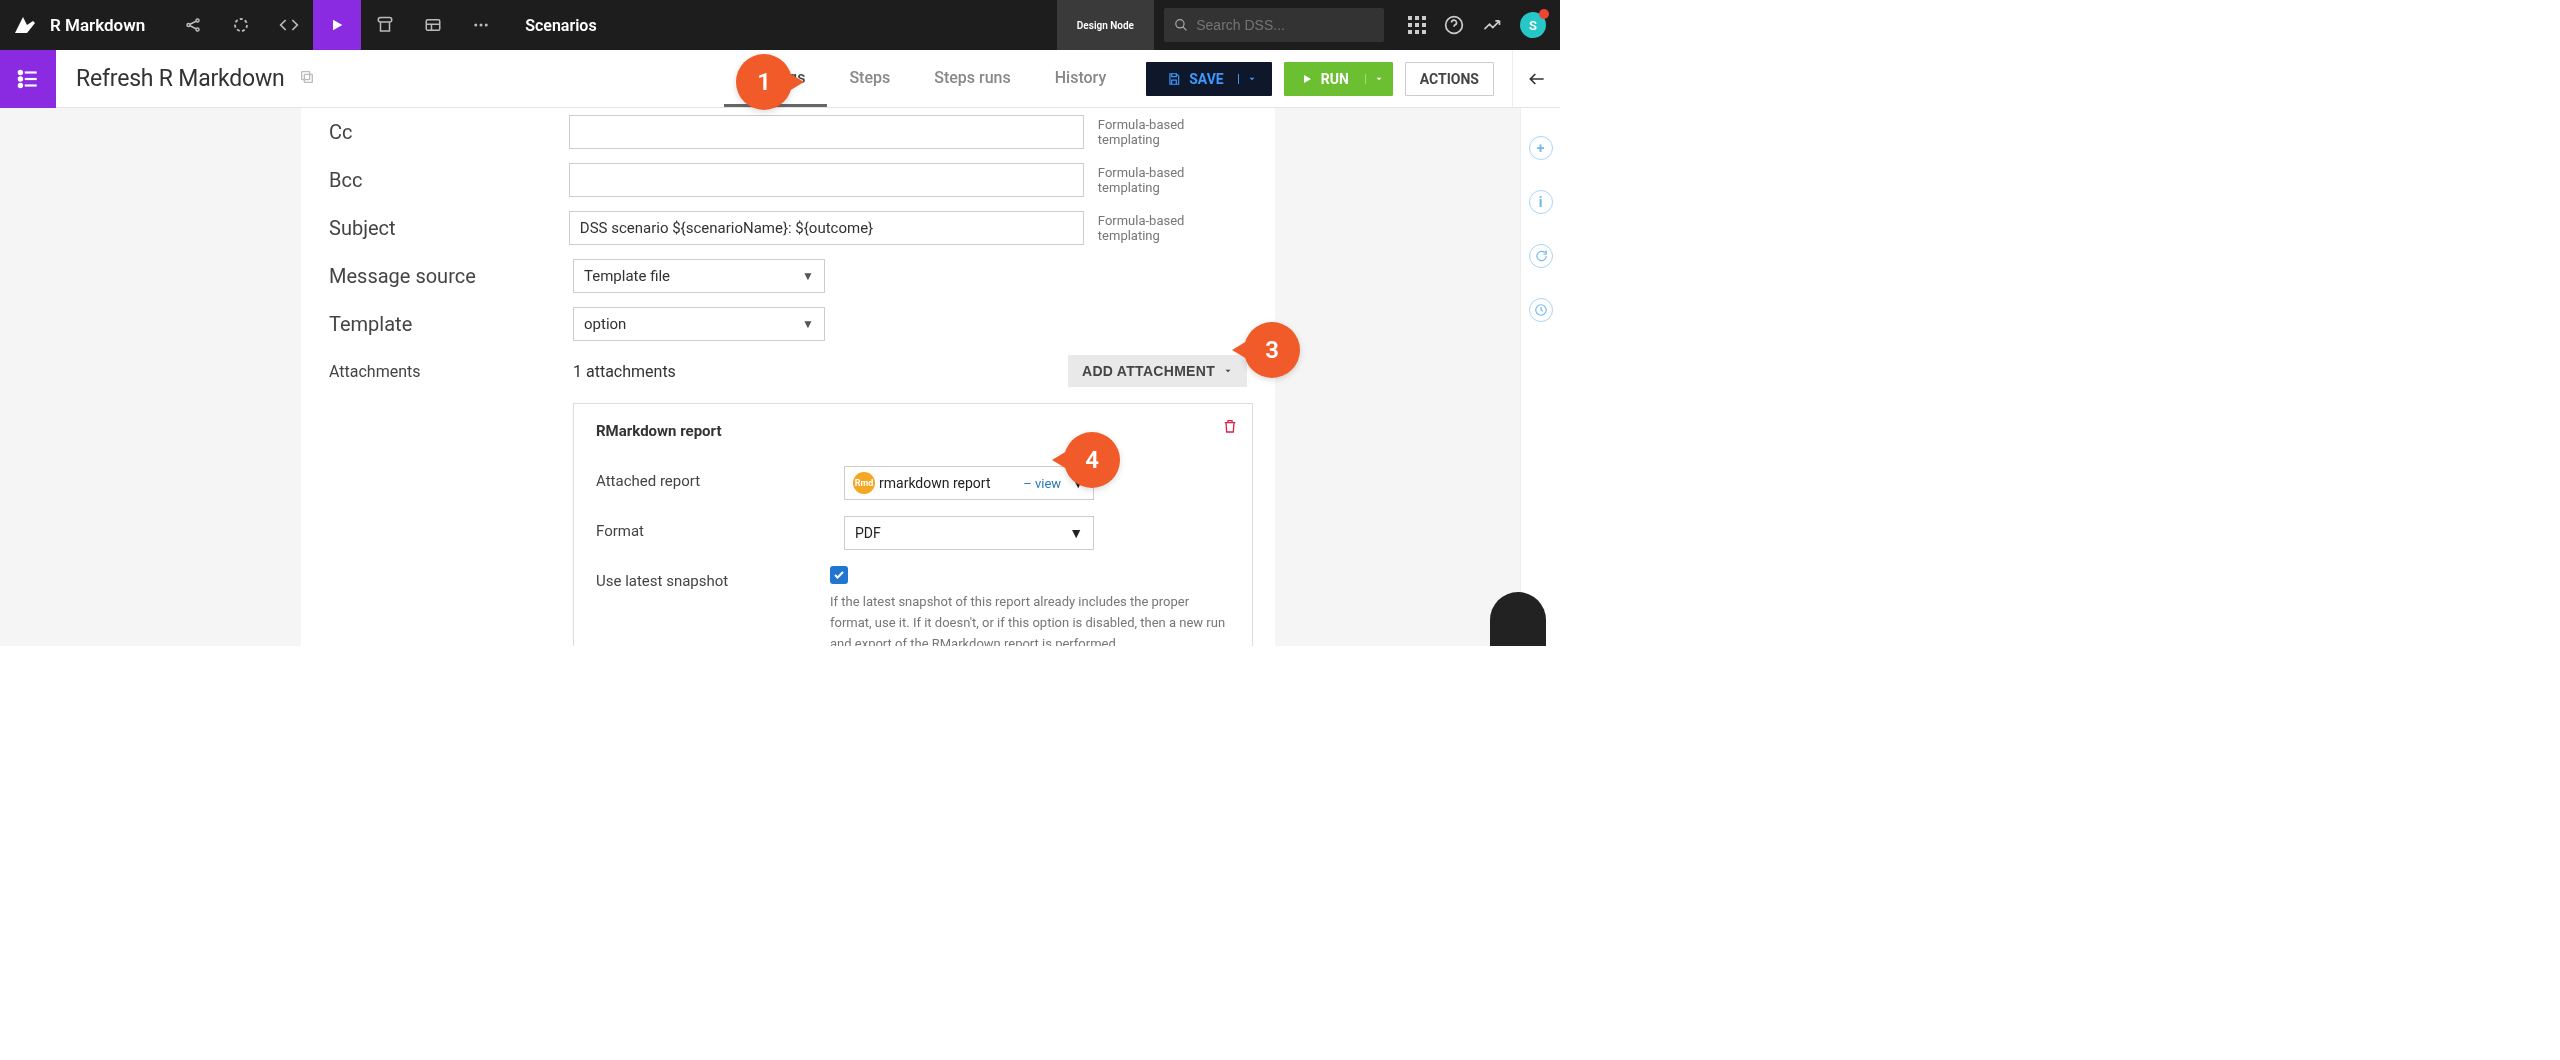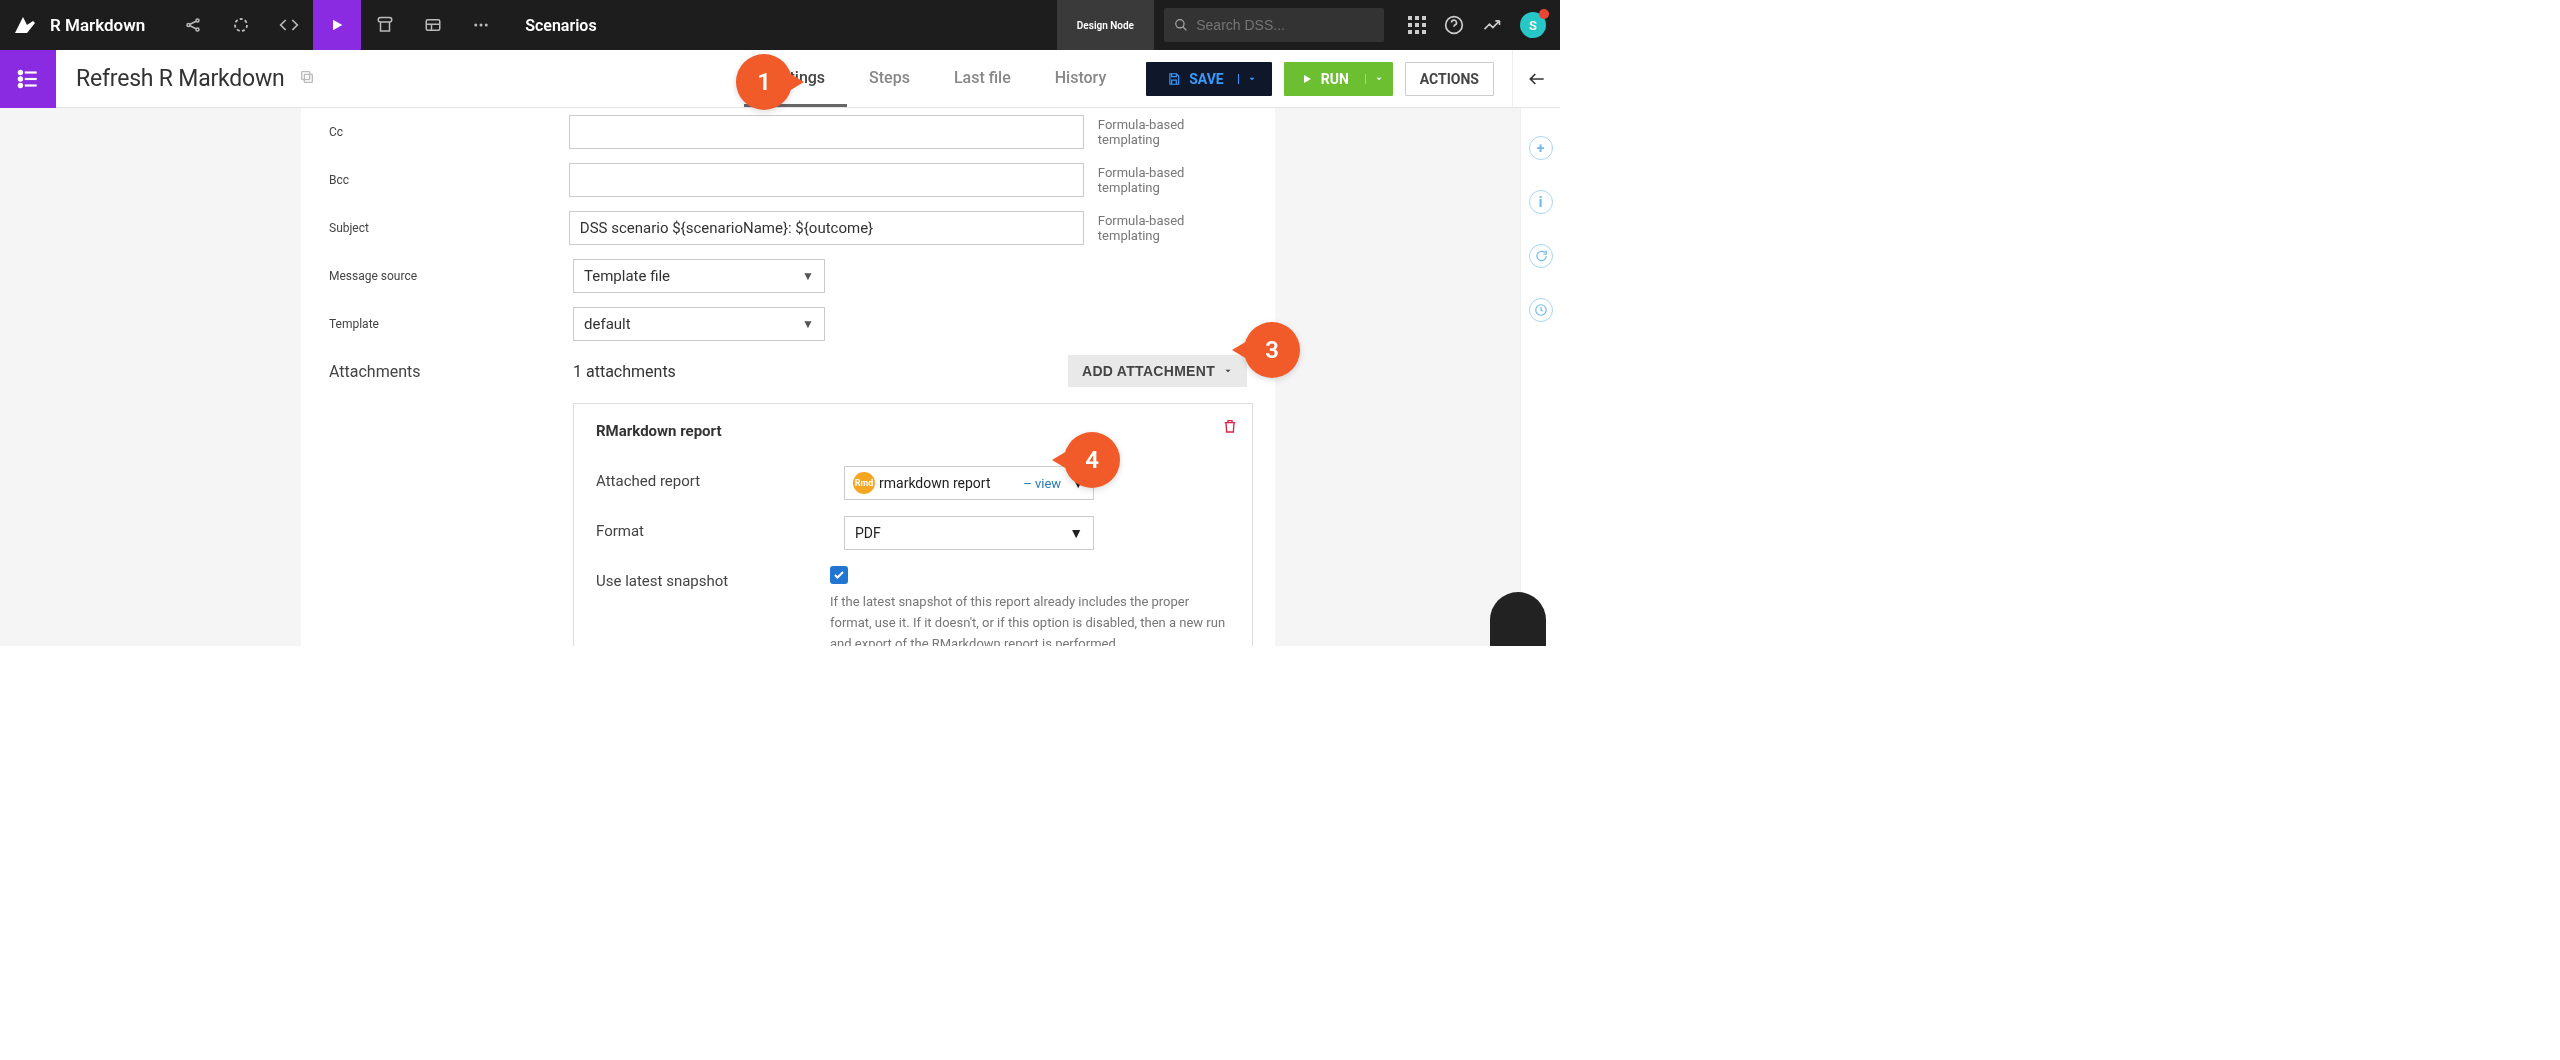--- a/index.html
+++ b/index.html
@@ -46,21 +46,21 @@
   
   .main { display:flex; height:calc(646px - 50px - 58px); }
   .left-gutter { width:56px; background:#f5f5f5; }
   .content-wrap { flex:1; background:#f5f5f5; display:flex; justify-content:center; overflow:hidden; }
   .panel { background:#fff; width:974px; padding:0 28px 24px 28px; }
   .right-rail { width:40px; background:#fff; display:flex; flex-direction:column; align-items:center; padding-top:28px; gap:30px; border-left:1px solid #eee;}
   .right-rail .rico { width:24px; height:24px; border-radius:50%; display:flex; align-items:center; justify-content:center; color:#6fb8ec; border:1.5px solid #a8d5f5; font-size:14px; font-weight:700; }
 
   
   .form-row { display:flex; align-items:center; padding:7px 0; }
-  .form-row .label { width:244px; font-size:12px; color:#444; }
+  .form-row .label { width:244px; font-size:20px; color:#444; }
   .form-row .field { width:524px; }
   .form-row .hint { margin-left:14px; font-size:13px; color:#777; }
 
   input.text-input, .select-box { height:34px; width:100%; border:1px solid #ccc; padding:0 10px; font-size:15px; color:#333; background:#fff; font-family:inherit; }
   .select-box { display:flex; align-items:center; justify-content:space-between; cursor:pointer; }
   .select-box.sm { width:252px; }
   .select-box .caret { font-size:12px; color:#555; }
 
   .attach-header { display:flex; align-items:center; padding:7px 0 16px; }
   .attach-header .label { width:244px; font-size:16px; color:#444; }
@@ -196,21 +196,21 @@
   <div class="title">Refresh R Markdown</div>
   <span class="copy-icon">
     <svg width="16" height="16" viewBox="0 0 24 24" fill="none" stroke="#bbb" stroke-width="2">
         <rect x="8" y="8" width="12" height="12" rx="1"></rect>
         <rect x="4" y="4" width="12" height="12" rx="1"></rect>
       </svg>
   </span>
   <div class="tabs">
     <div class="tab active">Settings</div>
     <div class="tab">Steps</div>
-    <div class="tab">Last file</div>
+    <div class="tab">Steps runs</div>
     <div class="tab">History</div>
   </div>
   <div class="actions">
     <div class="btn btn-save">
       <div class="main">
         <svg width="14" height="14" viewBox="0 0 24 24" fill="none" stroke="#3b99fc" stroke-width="2">
             <path d="M5 3h11l4 4v14H5z"></path>
             <path d="M8 3v5h8V3M8 21v-7h8v7"></path>
           </svg>
         <span>SAVE</span>
@@ -273,21 +273,21 @@
             <span>Template file</span>
             <span class="caret">▼</span>
           </div>
         </div>
       </div>
 
       <div class="form-row">
         <div class="label">Template</div>
         <div class="field">
           <div class="select-box sm">
-            <span>default</span>
+            <span>option</span>
             <span class="caret">▼</span>
           </div>
         </div>
       </div>
 
       <div class="attach-header">
         <div class="label">Attachments</div>
         <div class="count">1 attachments</div>
         <button class="add-attach-btn">
           <span>ADD ATTACHMENT</span>

